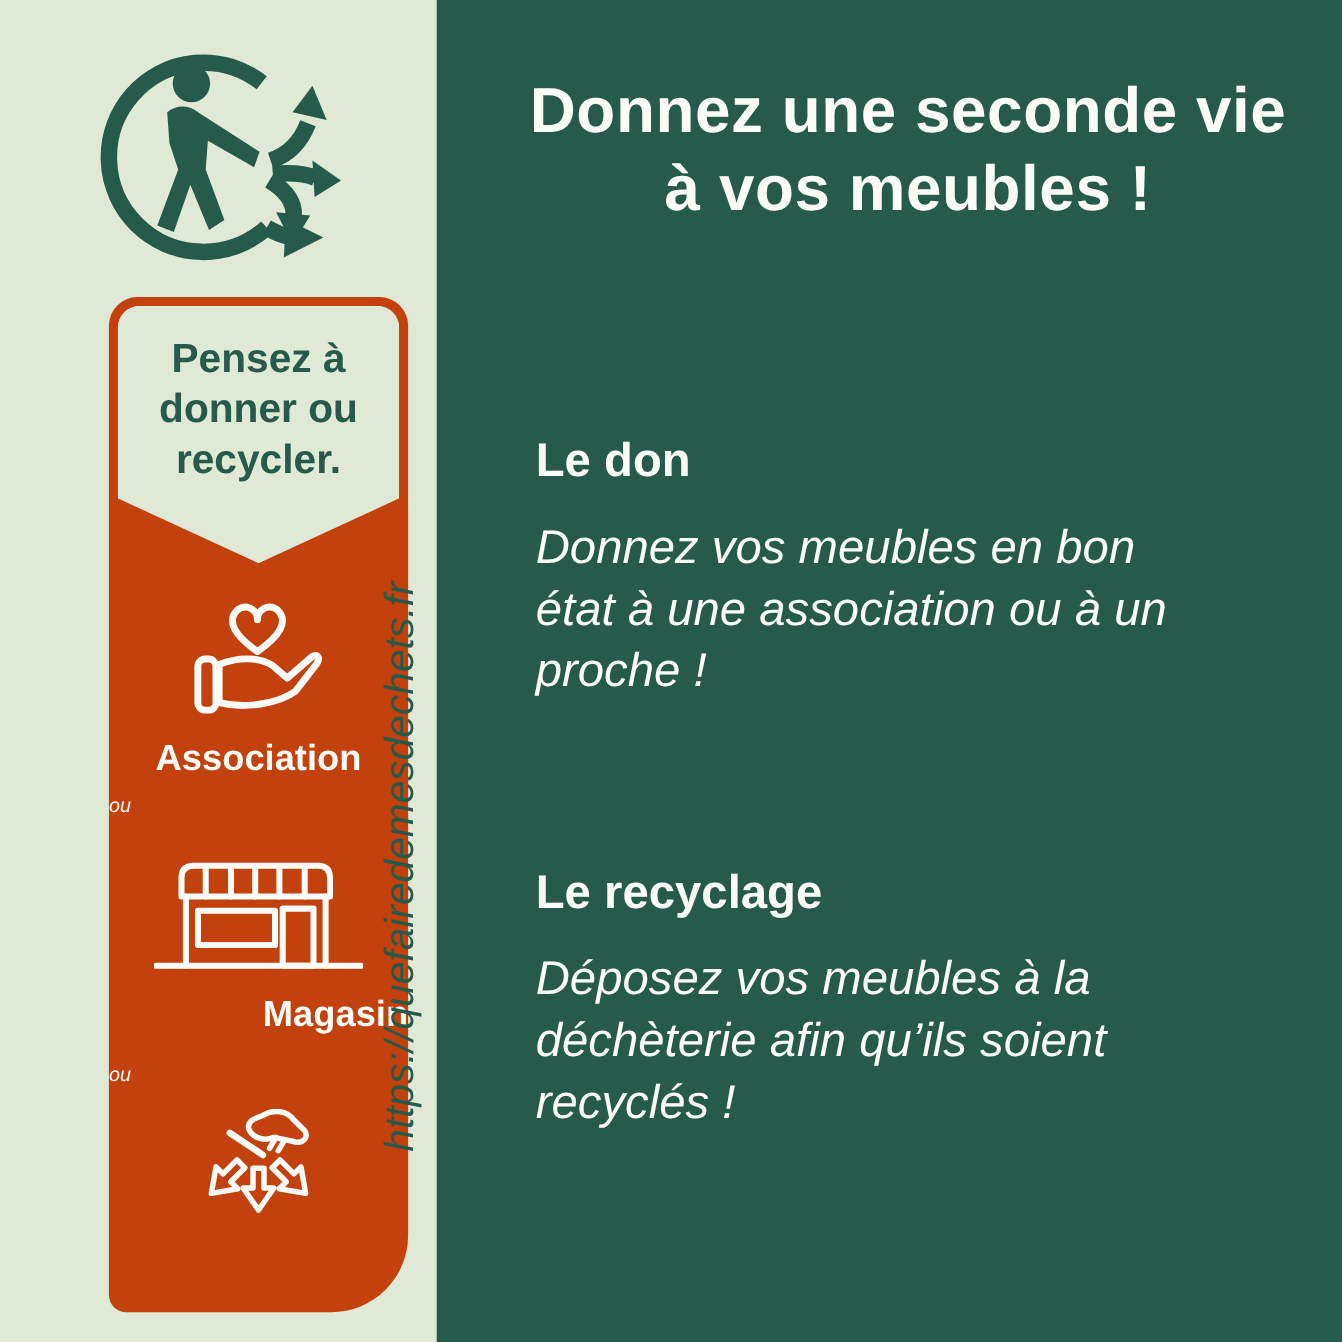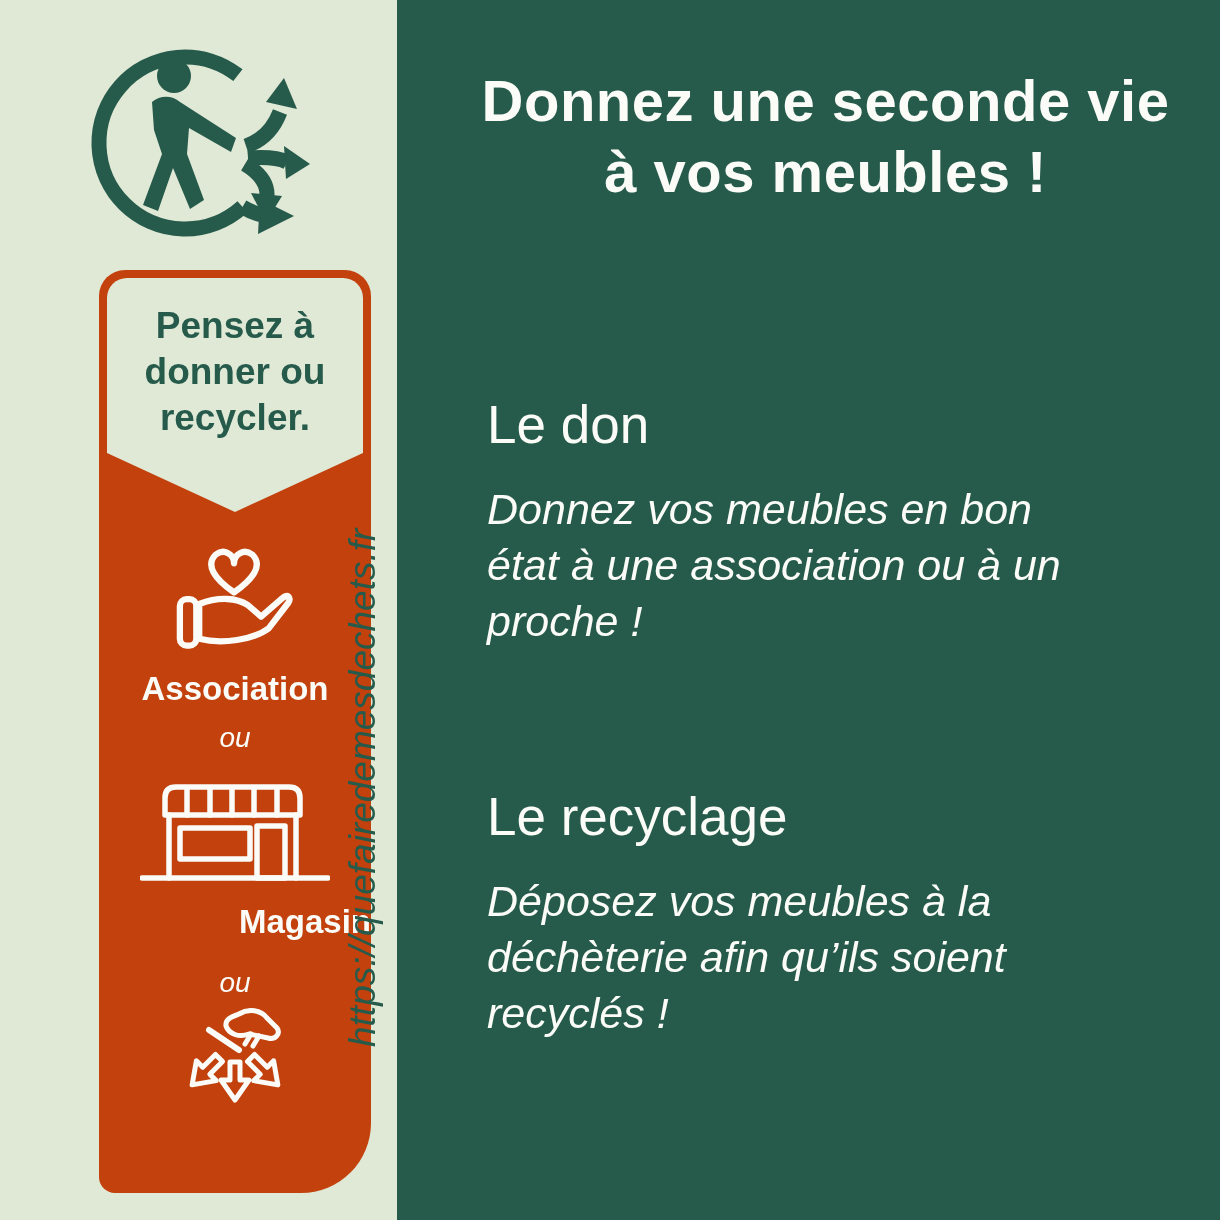--- a/index.html
+++ b/index.html
@@ -14,21 +14,21 @@
   .right-panel{
     position:absolute;left:397px;top:0;width:823px;height:1220px;
     background:#265B4C;
   }
   .main-title{
     position:absolute;left:397px;top:66px;width:857px;
     text-align:center;color:#FBFCF8;font-weight:bold;
     font-size:58px;line-height:1.22;letter-spacing:.5px;
   }
   .section{position:absolute;left:487px;width:705px;color:#FBFCF8;}
-  .section .heading{font-size:53px;font-weight:normal;line-height:1.1;}
+  .section .heading{font-size:43px;font-weight:bold;line-height:1.1;}
   .section .body{font-style:italic;font-size:43px;line-height:1.3;margin-top:28px;}
   .section-don{top:396px;}
   .section-recyclage{top:788px;}
 
   
   .triman{position:absolute;left:90px;top:38px;width:220px;height:206px;}
 
   
   .column{
     position:absolute;left:55px;top:270px;width:272px;height:923px;
@@ -51,22 +51,22 @@
   .icon-store{left:41px;top:513px;width:190px;height:100px;}
   .icon-discard{left:80px;top:738px;width:112px;height:122px;}
   .dest-label{
     position:absolute;left:0;width:100%;text-align:center;
     color:#FBFCF8;font-weight:bold;font-size:33px;
   }
   .label-association{top:400px;}
   .label-magasin{top:633px;text-align:right;}
   .label-decheterie{top:866px;}
   .ou{
-    position:absolute;left:0;width:100%;text-align:center;
-    color:#FBFCF8;font-style:italic;font-size:28px;font-weight:normal;
+    position:absolute;left:0;width:100%;text-align:left;
+    color:#FBFCF8;font-style:italic;font-size:18px;font-weight:normal;
   }
   .ou-1{top:452px;}
   .ou-2{top:697px;}
 
   
   .url-vertical{
     position:absolute;left:330px;top:478px;width:66px;height:620px;
     writing-mode:vertical-rl;transform:rotate(180deg);
     display:flex;align-items:center;justify-content:center;
     color:#265B4C;font-style:italic;font-size:37px;white-space:nowrap;

